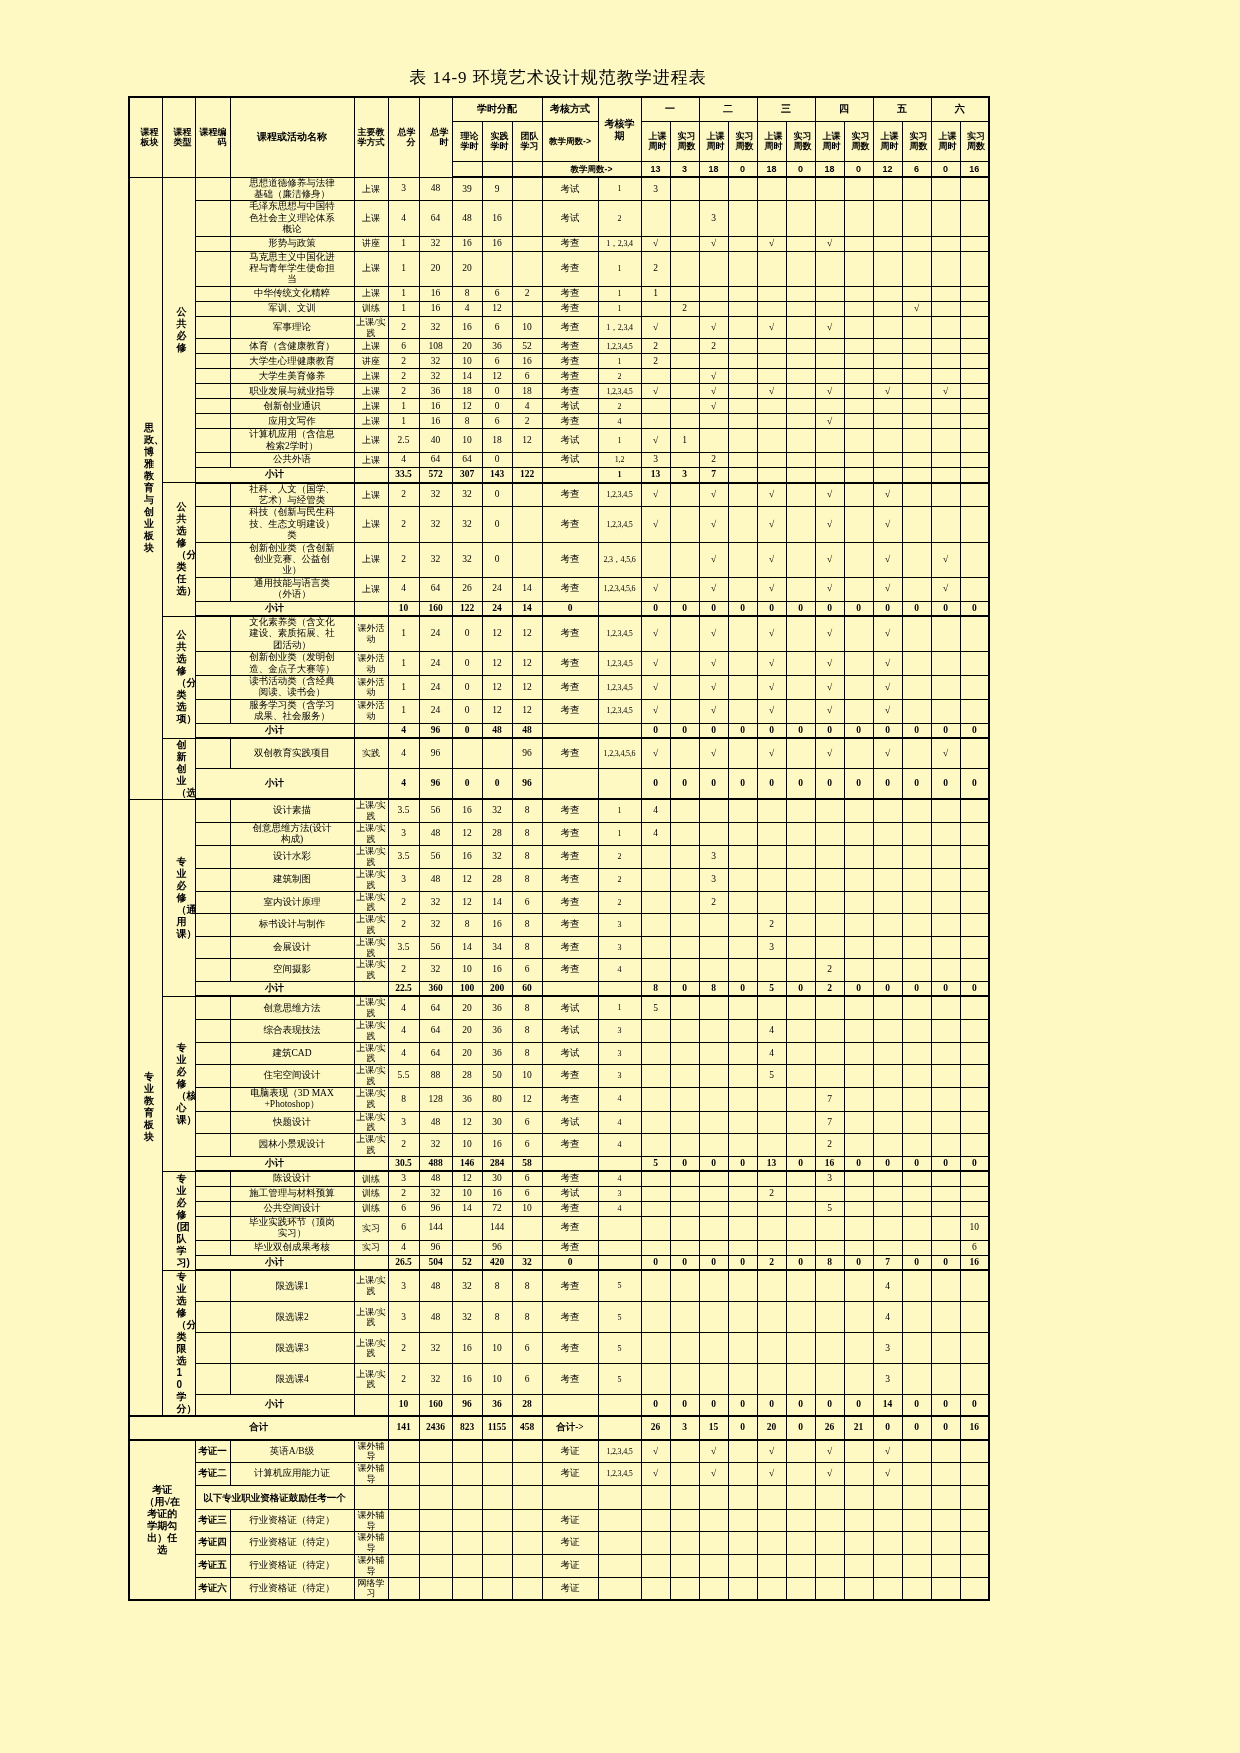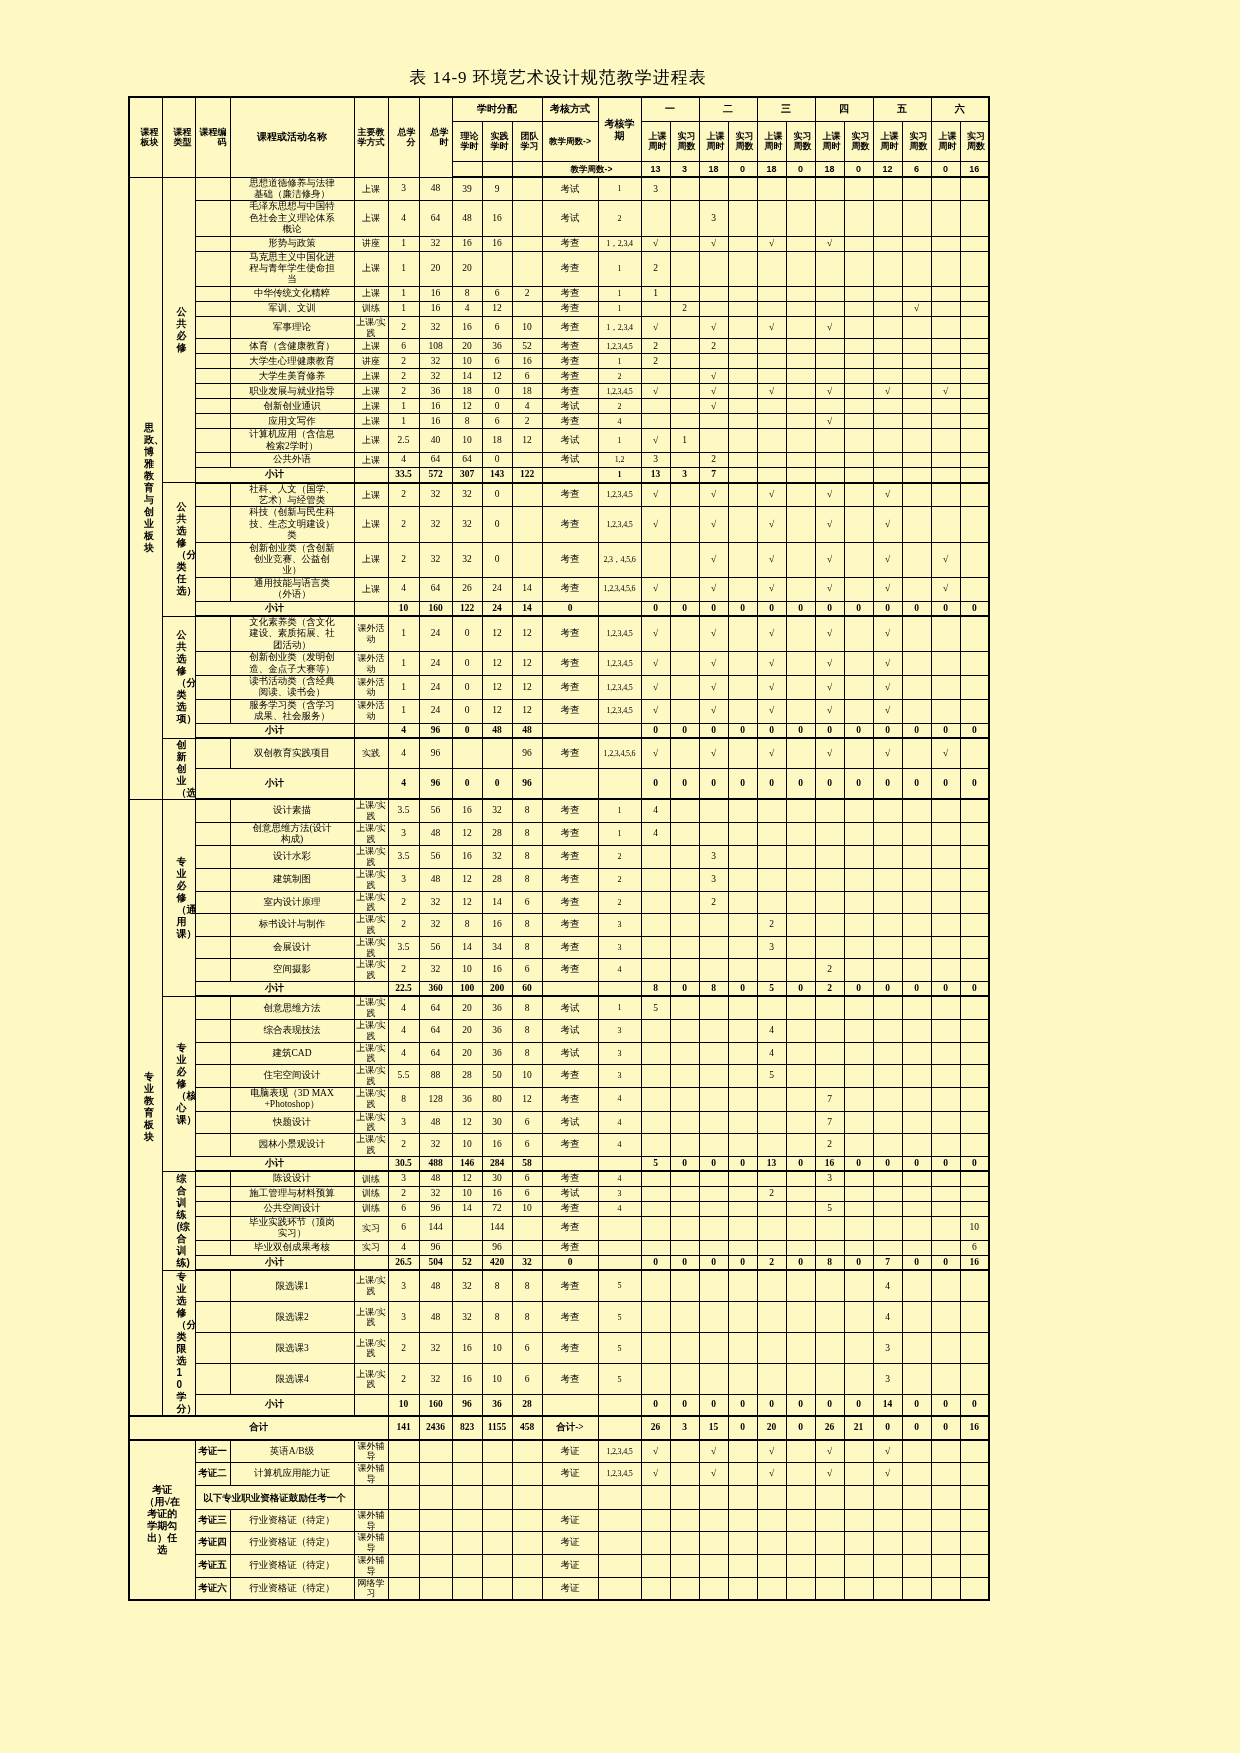--- a/index.html
+++ b/index.html
@@ -1196,21 +1196,21 @@
           <td class="b">13</td>
           <td class="b">0</td>
           <td class="b">16</td>
           <td class="b">0</td>
           <td class="b">0</td>
           <td class="b">0</td>
           <td class="b">0</td>
           <td class="b">0</td>
         </tr>
         <tr class="row">
-          <td rowspan="6" class="sec">综合训练(综合训练)</td>
+          <td rowspan="6" class="sec">专业必修(团队学习)</td>
           <td></td>
           <td class="name">陈设设计</td>
           <td class="meth">训练</td>
           <td>3</td>
           <td>48</td>
           <td>12</td>
           <td>30</td>
           <td>6</td>
           <td>考查</td>
           <td class="term">4</td>

